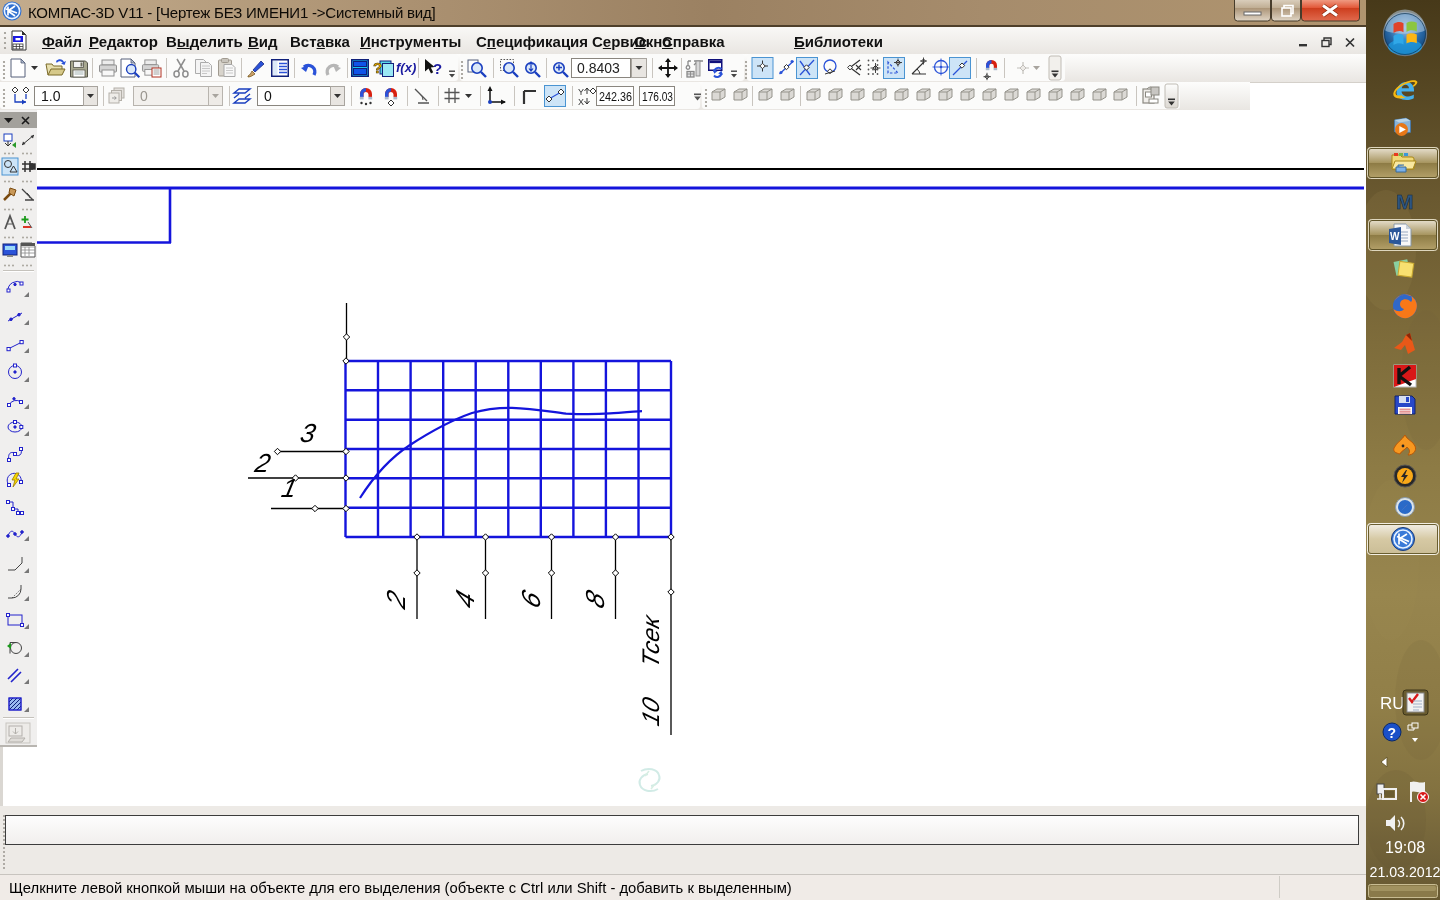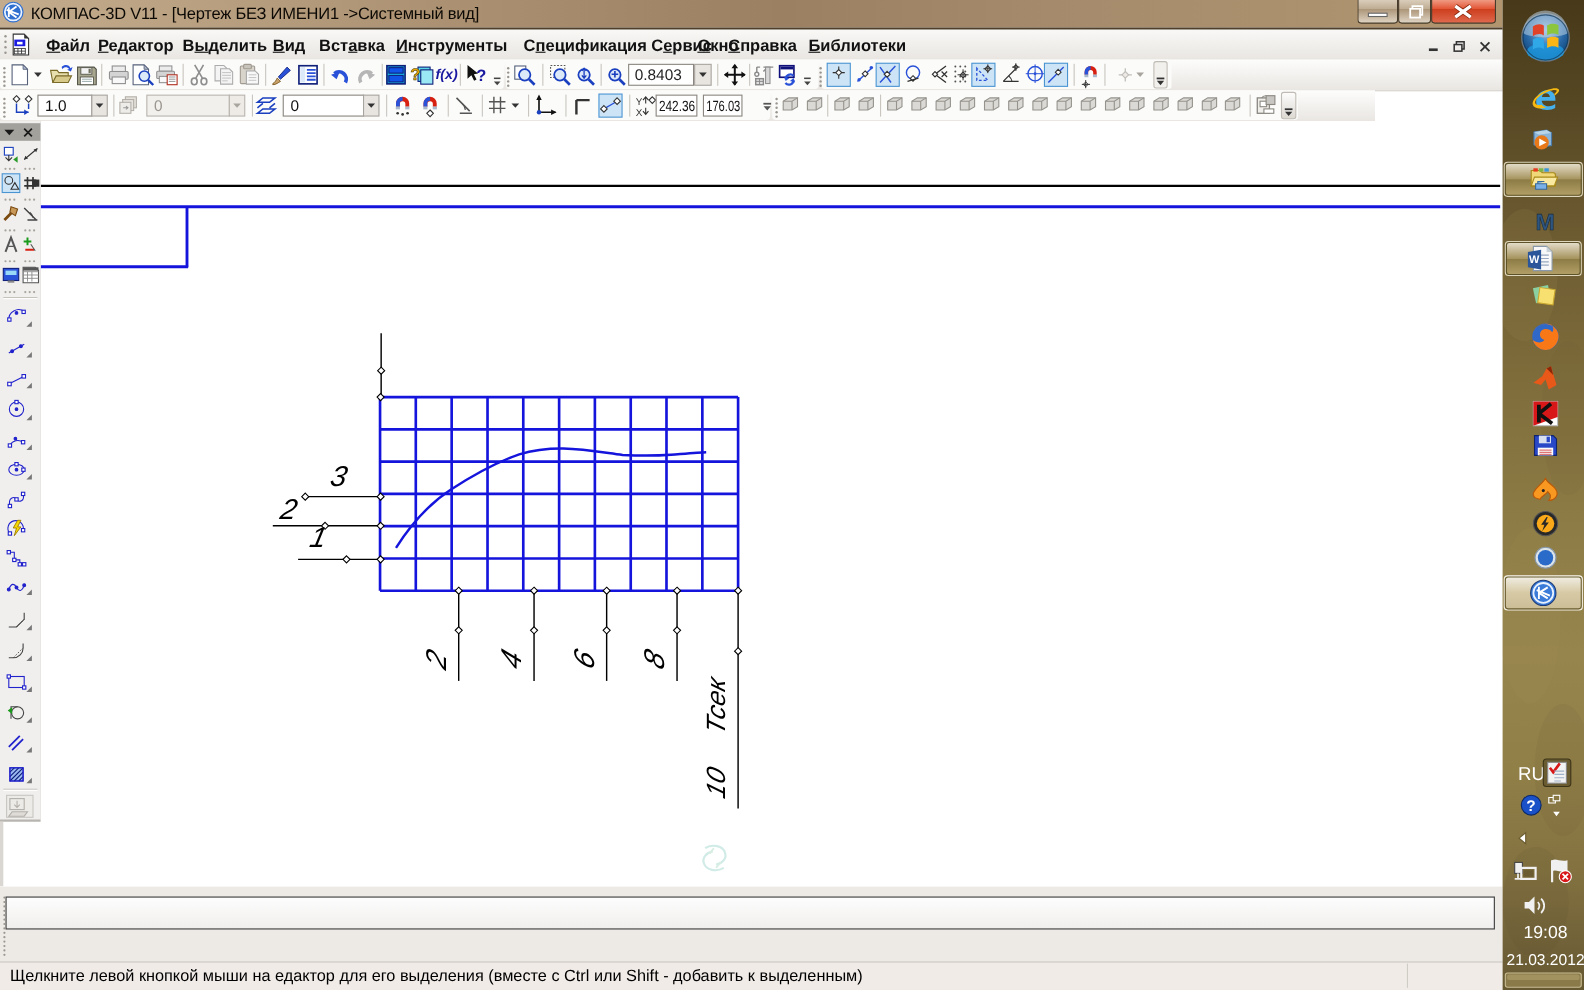--- a/index.html
+++ b/index.html
@@ -86,21 +86,21 @@
     <span class="mi" style="left:42px"><u>Ф</u>айл</span>
     <span class="mi" style="left:89px"><u>Р</u>едактор</span>
     <span class="mi" style="left:166px">В<u>ы</u>делить</span>
     <span class="mi" style="left:248px"><u>В</u>ид</span>
     <span class="mi" style="left:290px">Вст<u>а</u>вка</span>
     <span class="mi" style="left:360px"><u>И</u>нструменты</span>
     <span class="mi" style="left:476px">С<u>п</u>ецификация</span>
     <span class="mi" style="left:592px">С<u>е</u>рвис</span>
     <span class="mi" style="left:634px"><u>О</u>кно</span>
     <span class="mi" style="left:662px"><u>С</u>правка</span>
-    <span class="mi" style="left:735px"><u>Б</u>иблиотеки</span>
+    <span class="mi" style="left:794px"><u>Б</u>иблиотеки</span>
     <svg class="abs" style="left:1298px;top:10px" width="62" height="12" viewBox="0 0 62 12">
       <rect x="1" y="7" width="8" height="2.4" fill="#333"></rect>
       <rect x="24" y="3.5" width="7" height="6" fill="none" stroke="#333" stroke-width="1.4"></rect>
       <path d="M26 3 v-2 h7 v6.5 h-2" fill="none" stroke="#333" stroke-width="1.4"></path>
       <path d="M48 1.5 L56 9.5 M56 1.5 L48 9.5" stroke="#333" stroke-width="1.7"></path>
     </svg>
   </div>
   <div id="tb1">
   <svg width="1366" height="28" viewBox="0 0 1366 28">
     <rect x="0" y="0" width="458" height="27" rx="3" fill="#fbfbfa"></rect>
@@ -801,21 +801,21 @@
           <circle cx="3" cy="44" r="1"></circle>
           <circle cx="3" cy="48" r="1"></circle>
           <circle cx="3" cy="52" r="1"></circle>
           <circle cx="3" cy="56" r="1"></circle>
           <circle cx="3" cy="60" r="1"></circle>
         </g>
     </svg>
   </div>
   <div id="statusbar">
     <div class="abs" style="left:0;top:0;width:1366px;height:1px;background:#c8c4bf"></div>
-    <div class="abs" style="left:9px;top:6px">Щелкните левой кнопкой мыши на едактор для его выделения (вместе с Ctrl или Shift - добавить к выделенным)</div>
+    <div class="abs" style="left:9px;top:6px">Щелкните левой кнопкой мыши на объекте для его выделения (объекте с Ctrl или Shift - добавить к выделенным)</div>
     <div class="abs" style="left:1279px;top:2px;width:1px;height:22px;background:#cfccc6"></div>
   </div>
 </div>
 <div id="taskbar">
  <svg width="74" height="900" viewBox="0 0 74 900">
   <defs>
     <radialGradient id="orbg" cx="0.5" cy="0.35" r="0.7">
       <stop offset="0" stop-color="#9fc5e8"></stop>
           <stop offset="0.55" stop-color="#2a6aa8"></stop>
           <stop offset="0.8" stop-color="#174f86"></stop>

